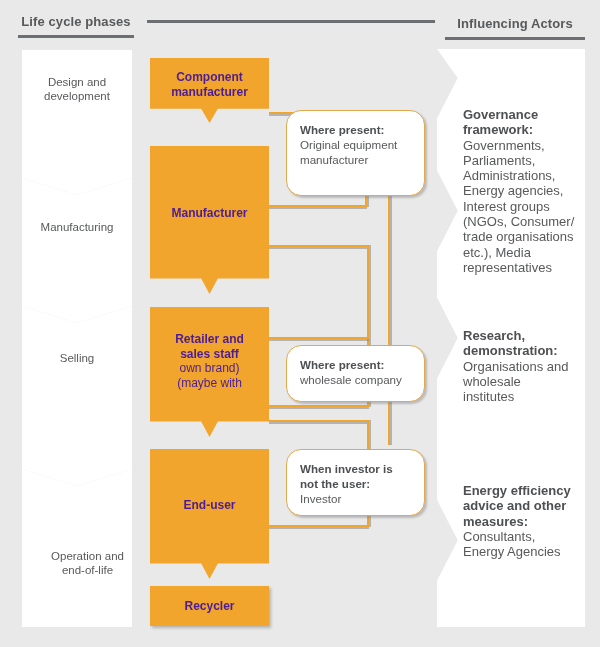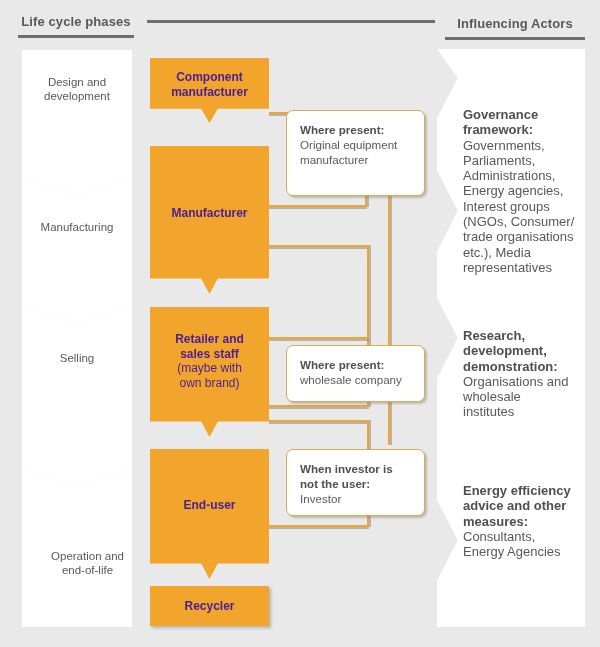--- a/index.html
+++ b/index.html
@@ -77,21 +77,21 @@
   }
   .node .sub {
     font-weight: normal;
   }
 
   
   .callout {
     position: absolute;
     background: #ffffff;
     border: 1.6px solid #e0a94f;
-    border-radius: 7px;
+    border-radius: 15px;
     box-sizing: border-box;
     color: #58595b;
     font-size: 11.6px;
     line-height: 15.2px;
     padding: 11px 13px 10px 13px;
     box-shadow: 2px 2px 2px rgba(120,120,125,0.40);
     z-index: 6;
   }
   .callout b { color: #4e4f52; font-weight: bold; }
 
@@ -213,22 +213,22 @@
 <div class="node" style="top:146px; height:148px; clip-path: polygon(0 0, 100% 0, 100% 89.5%, 57% 89.5%, 50% 100%, 43% 89.5%, 0 89.5%);">
   <div class="ntext" style="top:60px;">
     <div>Manufacturer</div>
   </div>
 </div>
 
 <div class="node" style="top:307px; height:130px; clip-path: polygon(0 0, 100% 0, 100% 88%, 57% 88%, 50% 100%, 43% 88%, 0 88%);">
   <div class="ntext" style="top:25px;">
     <div>Retailer and</div>
     <div>sales staff</div>
+    <div class="sub">own brand)</div>
     <div class="sub">(maybe with</div>
-    <div class="sub">own brand)</div>
   </div>
 </div>
 
 <div class="node" style="top:449px; height:130px; clip-path: polygon(0 0, 100% 0, 100% 88%, 57% 88%, 50% 100%, 43% 88%, 0 88%);">
   <div class="ntext" style="top:49px;">
     <div>End-user</div>
   </div>
 </div>
 
 <div class="node" style="top:586px; height:40px;">
@@ -274,21 +274,20 @@
      );">
 
   <div class="infl-block" style="top:58px;">
     <div><b>Governance</b></div>
     <div><b>framework:</b></div>
     <div>Governments, Parliaments, Administrations, Energy agencies, Interest groups (NGOs, Consumer/ trade organisations etc.), Media representatives</div>
   </div>
 
   <div class="infl-block" style="top:279px;">
     <div><b>Research,</b></div>
-    <div><b>development,</b></div>
     <div><b>demonstration:</b></div>
     <div>Organisations and wholesale institutes</div>
   </div>
 
   <div class="infl-block" style="top:434px;">
     <div><b>Energy efficiency</b></div>
     <div><b>advice and other</b></div>
     <div><b>measures:</b></div>
     <div>Consultants, Energy Agencies</div>
   </div>

